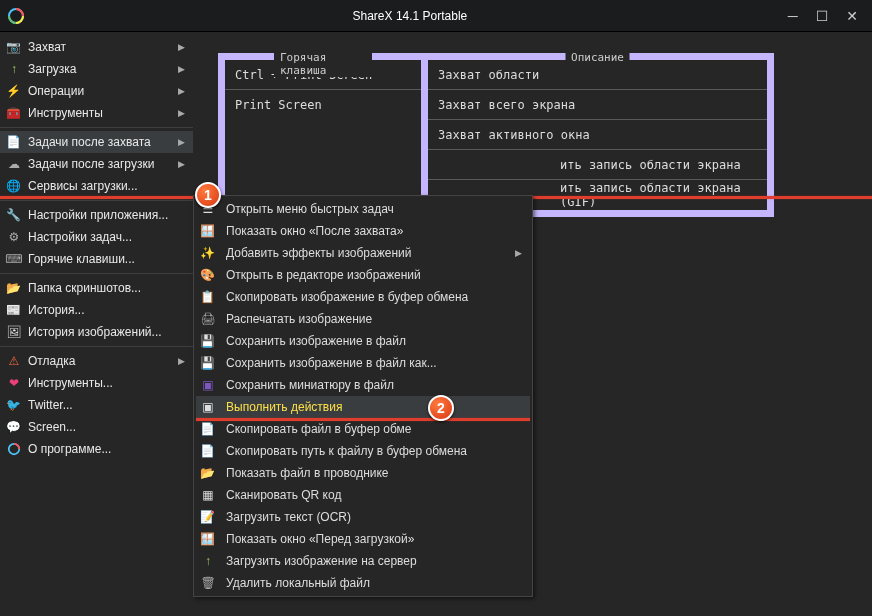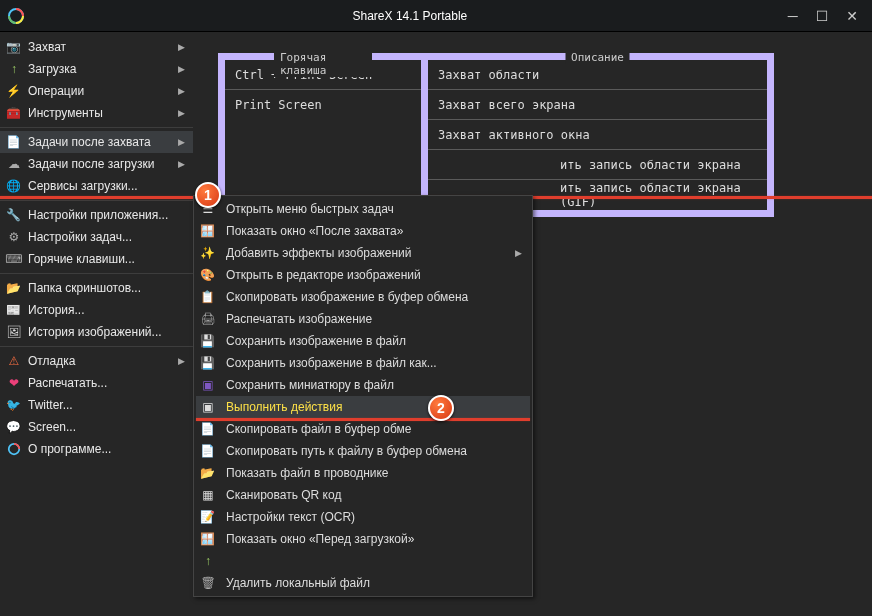--- a/index.html
+++ b/index.html
@@ -161,21 +161,21 @@
         <div class="icon-slot">
           <span class="ic" style="color:#ff7043">⚠</span>
         </div>
         <span class="label">Отладка</span>
         <span class="arrow">▶</span>
       </div>
     <div class="side-item">
         <div class="icon-slot">
           <span class="ic" style="color:#ec407a">❤</span>
         </div>
-        <span class="label">Распечатать...</span>
+        <span class="label">Инструменты...</span>
       </div>
     <div class="side-item">
         <div class="icon-slot">
           <span class="ic" style="color:#29b6f6">🐦</span>
         </div>
         <span class="label">Twitter...</span>
       </div>
     <div class="side-item">
         <div class="icon-slot">
           <span class="ic" style="color:#7e57c2">💬</span>
@@ -298,32 +298,33 @@
     <div class="menu-item">
         <div class="icon-slot">
           <span class="ic" style="color:#ddd">▦</span>
         </div>
         <span class="label">Сканировать QR код</span>
       </div>
     <div class="menu-item">
         <div class="icon-slot">
           <span class="ic" style="color:#ddd">📝</span>
         </div>
-        <span class="label">Настройки текст (OCR)</span>
+        <span class="label">Загрузить текст (OCR)</span>
       </div>
     <div class="menu-item">
         <div class="icon-slot">
           <span class="ic" style="color:#6ec1ff">🪟</span>
         </div>
         <span class="label">Показать окно «Перед загрузкой»</span>
       </div>
     <div class="menu-item">
         <div class="icon-slot">
           <span class="ic" style="color:#9ccc65">↑</span>
         </div>
+        <span class="label">Загрузить изображение на сервер</span>
       </div>
     <div class="menu-item">
         <div class="icon-slot">
           <span class="ic" style="color:#aaa">🗑</span>
         </div>
         <span class="label">Удалить локальный файл</span>
       </div>
     <div class="red-bar2"></div>
   </div>
 

